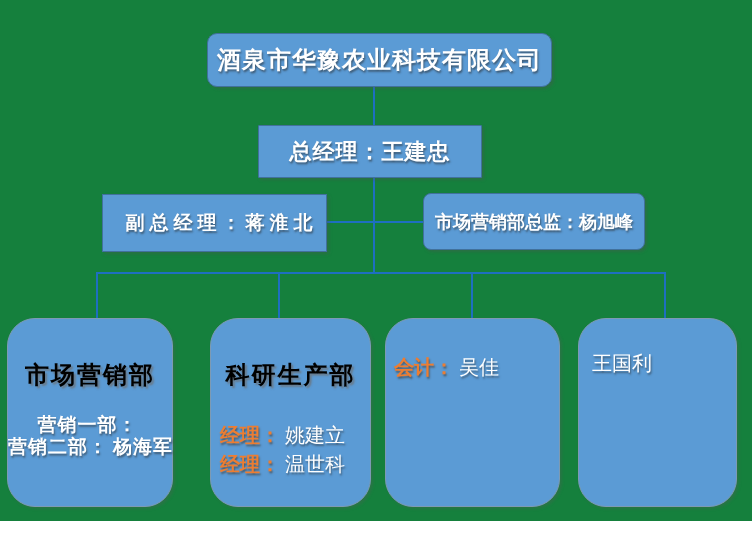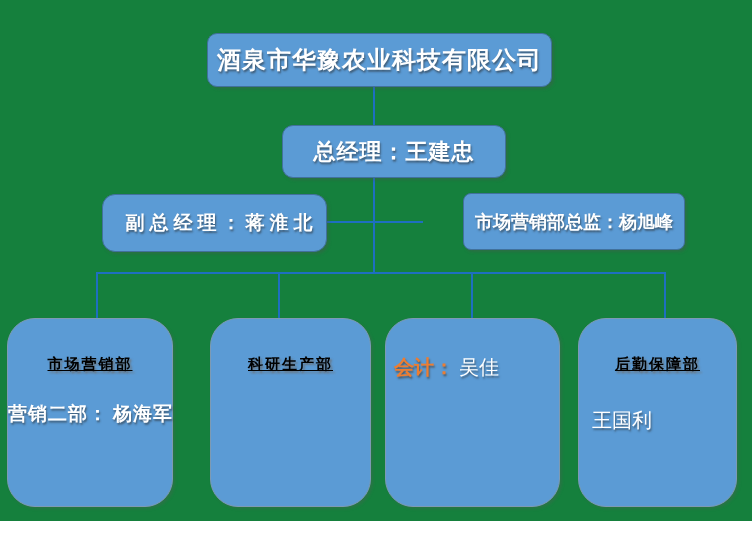--- a/index.html
+++ b/index.html
@@ -17,43 +17,42 @@
     position:absolute; box-sizing:border-box;
     background:var(--box-fill,#5B9BD5);
     border:1px solid var(--box-border,#41719C);
     box-shadow:2px 2px 3px rgba(80,80,80,0.35);
     color:var(--text-white,#FFFFFF); font-weight:bold;
     display:flex; align-items:center; justify-content:center;
     text-shadow:1px 2px 2px rgba(40,40,40,0.55);
     white-space:nowrap;
   }
   .node.company  { left:207px; top:33px;  width:345px; height:54px; border-radius:10px; font-size:24px; letter-spacing:1px; }
-  .node.gm       { left:258px; top:125px; width:224px; height:53px; border-radius:11px; font-size:22px; letter-spacing:1px;margin-left:24px; }
-  .node.dgm      { left:102px; top:194px; width:225px; height:58px; border-radius:13px;  font-size:19px; letter-spacing:5px; padding-left:14px; }
-  .node.director { left:423px; top:193px; width:222px; height:57px; border-radius:8px;  font-size:18px;margin-left:40px; }
+  .node.gm       { left:258px; top:125px; width:224px; height:53px; border-radius:1px; font-size:22px; letter-spacing:1px; }
+  .node.dgm      { left:102px; top:194px; width:225px; height:58px; border-radius:0;  font-size:19px; letter-spacing:5px; padding-left:14px; }
+  .node.director { left:423px; top:193px; width:222px; height:57px; border-radius:8px;  font-size:18px; }
 
   
   .dept-box {
     position:absolute; top:318px; height:189px; box-sizing:border-box;
     background:var(--box-fill,#5B9BD5);
     border:1px solid #7d9ab3;
     border-radius:28px;
     box-shadow:2px 2px 3px rgba(90,90,90,0.30);
   }
   .dept-box.d0 { left:7px;   width:166px; }
   .dept-box.d1 { left:210px; width:161px; }
   .dept-box.d2 { left:385px; width:175px; }
   .dept-box.d3 { left:578px; width:159px; }
 
   .dept-title {
-    margin-top:33px; text-align:center;
-    color:var(--title-black,#000000); font-weight:bold; font-size:15px; line-height:24px;
+    margin-top:44px; text-align:center;
+    color:var(--title-black,#000000); font-weight:bold; font-size:24px; line-height:24px;
     letter-spacing:2px; text-shadow:2px 2px 2px rgba(110,110,110,0.75);
     white-space:nowrap;
-    text-decoration:underline;
   }
   .dept-body { color:var(--text-white,#FFFFFF); }
   .d0 .dept-body { margin-top:26px; text-align:center; }
   .d0 .member-line { font-size:19px; font-weight:bold; line-height:22px; letter-spacing:1px;
                      text-shadow:1px 2px 2px rgba(40,40,40,0.55); white-space:nowrap; }
   .d0 .member-line + .member-line { }
 
   .d1 .dept-body { margin-top:34px; padding-left:9px;  text-align:left; }
   .d2 .dept-body { margin-top:34px; padding-left:8px; text-align:left; }
   .d3 .dept-body { margin-top:30px; padding-left:8px; text-align:left; }
@@ -91,34 +90,38 @@
   <div class="node dgm">
     <span>副总经理：蒋淮北</span>
   </div>
   <div class="node director">
     <span>市场营销部总监：杨旭峰</span>
   </div>
 
   <div class="dept-box d0">
     <div class="dept-title">市场营销部</div>
     <div class="dept-body">
+      <div class="member-line"><span class="role">营销一部：</span><span class="name"></span></div>
       <div class="member-line"><span class="role">营销二部：</span><span class="name">杨海军</span></div>
     </div>
   </div>
 
   <div class="dept-box d1">
     <div class="dept-title">科研生产部</div>
+    <div class="dept-body">
+      <div class="member-line"><span class="role orange">经理：</span><span class="name">姚建立</span></div>
+      <div class="member-line"><span class="role orange">经理：</span><span class="name">温世科</span></div>
+    </div>
   </div>
 
   <div class="dept-box d2">
     <div class="dept-body">
       <div class="member-line"><span class="role orange">会计：</span><span class="name">吴佳</span></div>
     </div>
   </div>
 
   <div class="dept-box d3">
-    <div class="dept-title">后勤保障部</div>
     <div class="dept-body">
       <div class="member-line"><span class="role"></span><span class="name">王国利</span></div>
     </div>
   </div>
 
 </div>
 
 </body></html>

